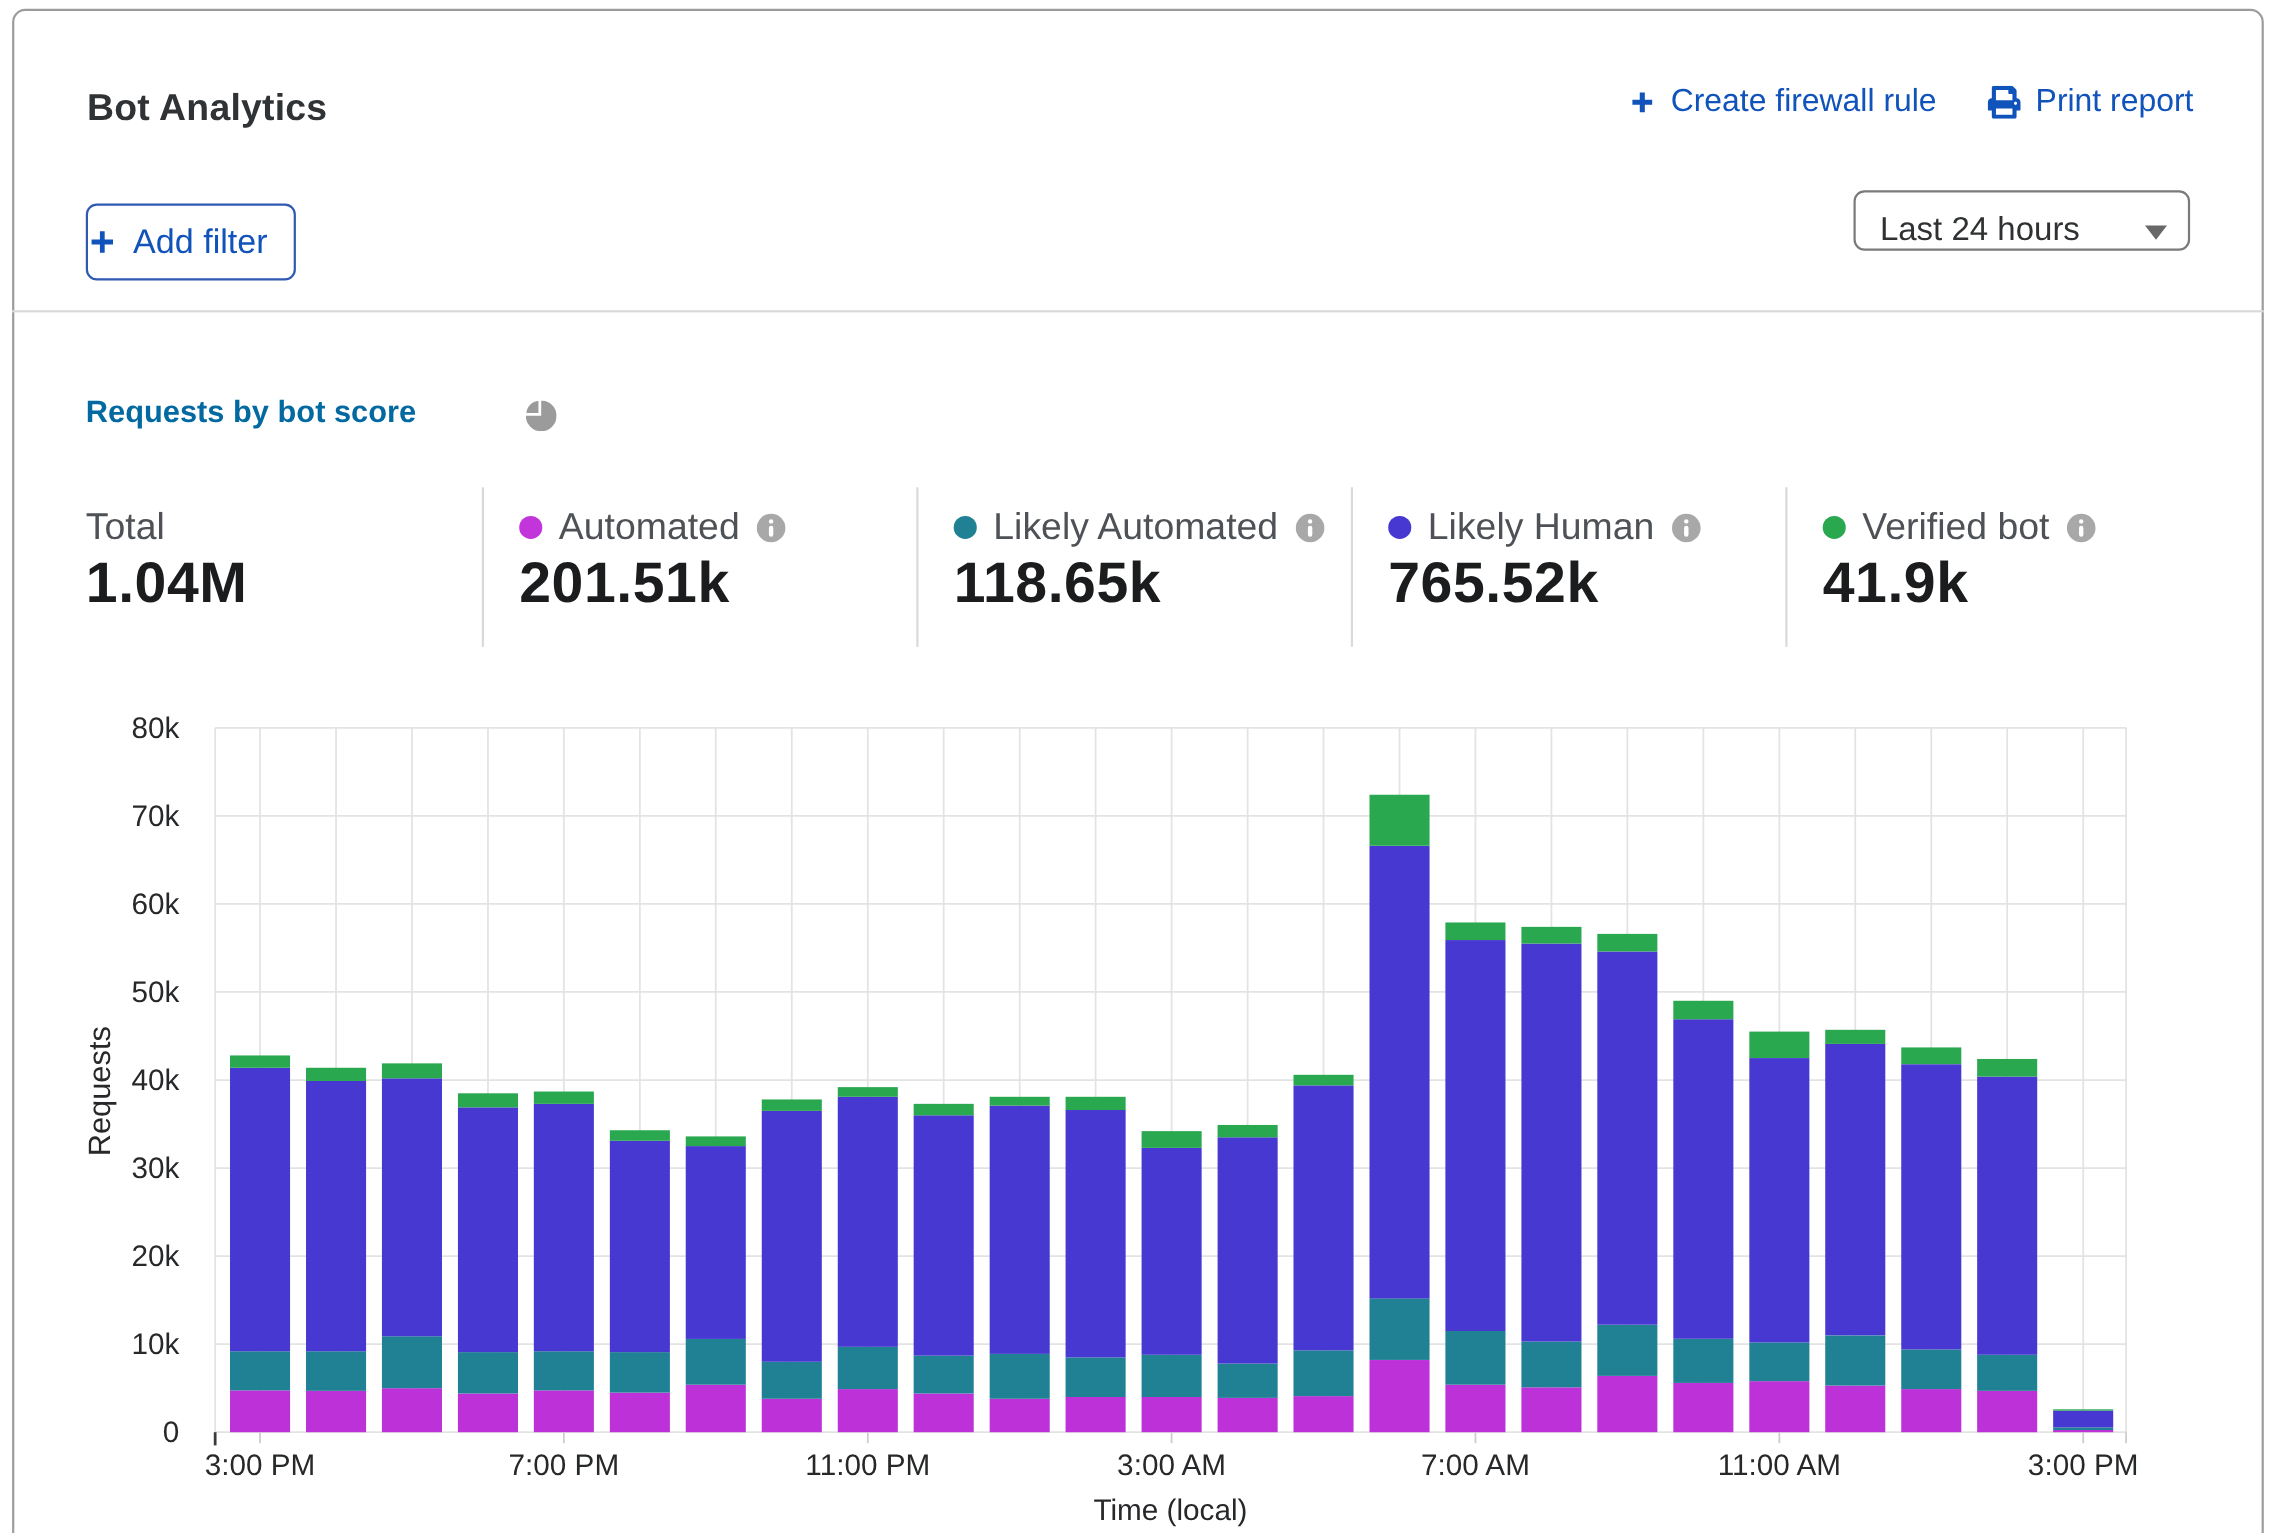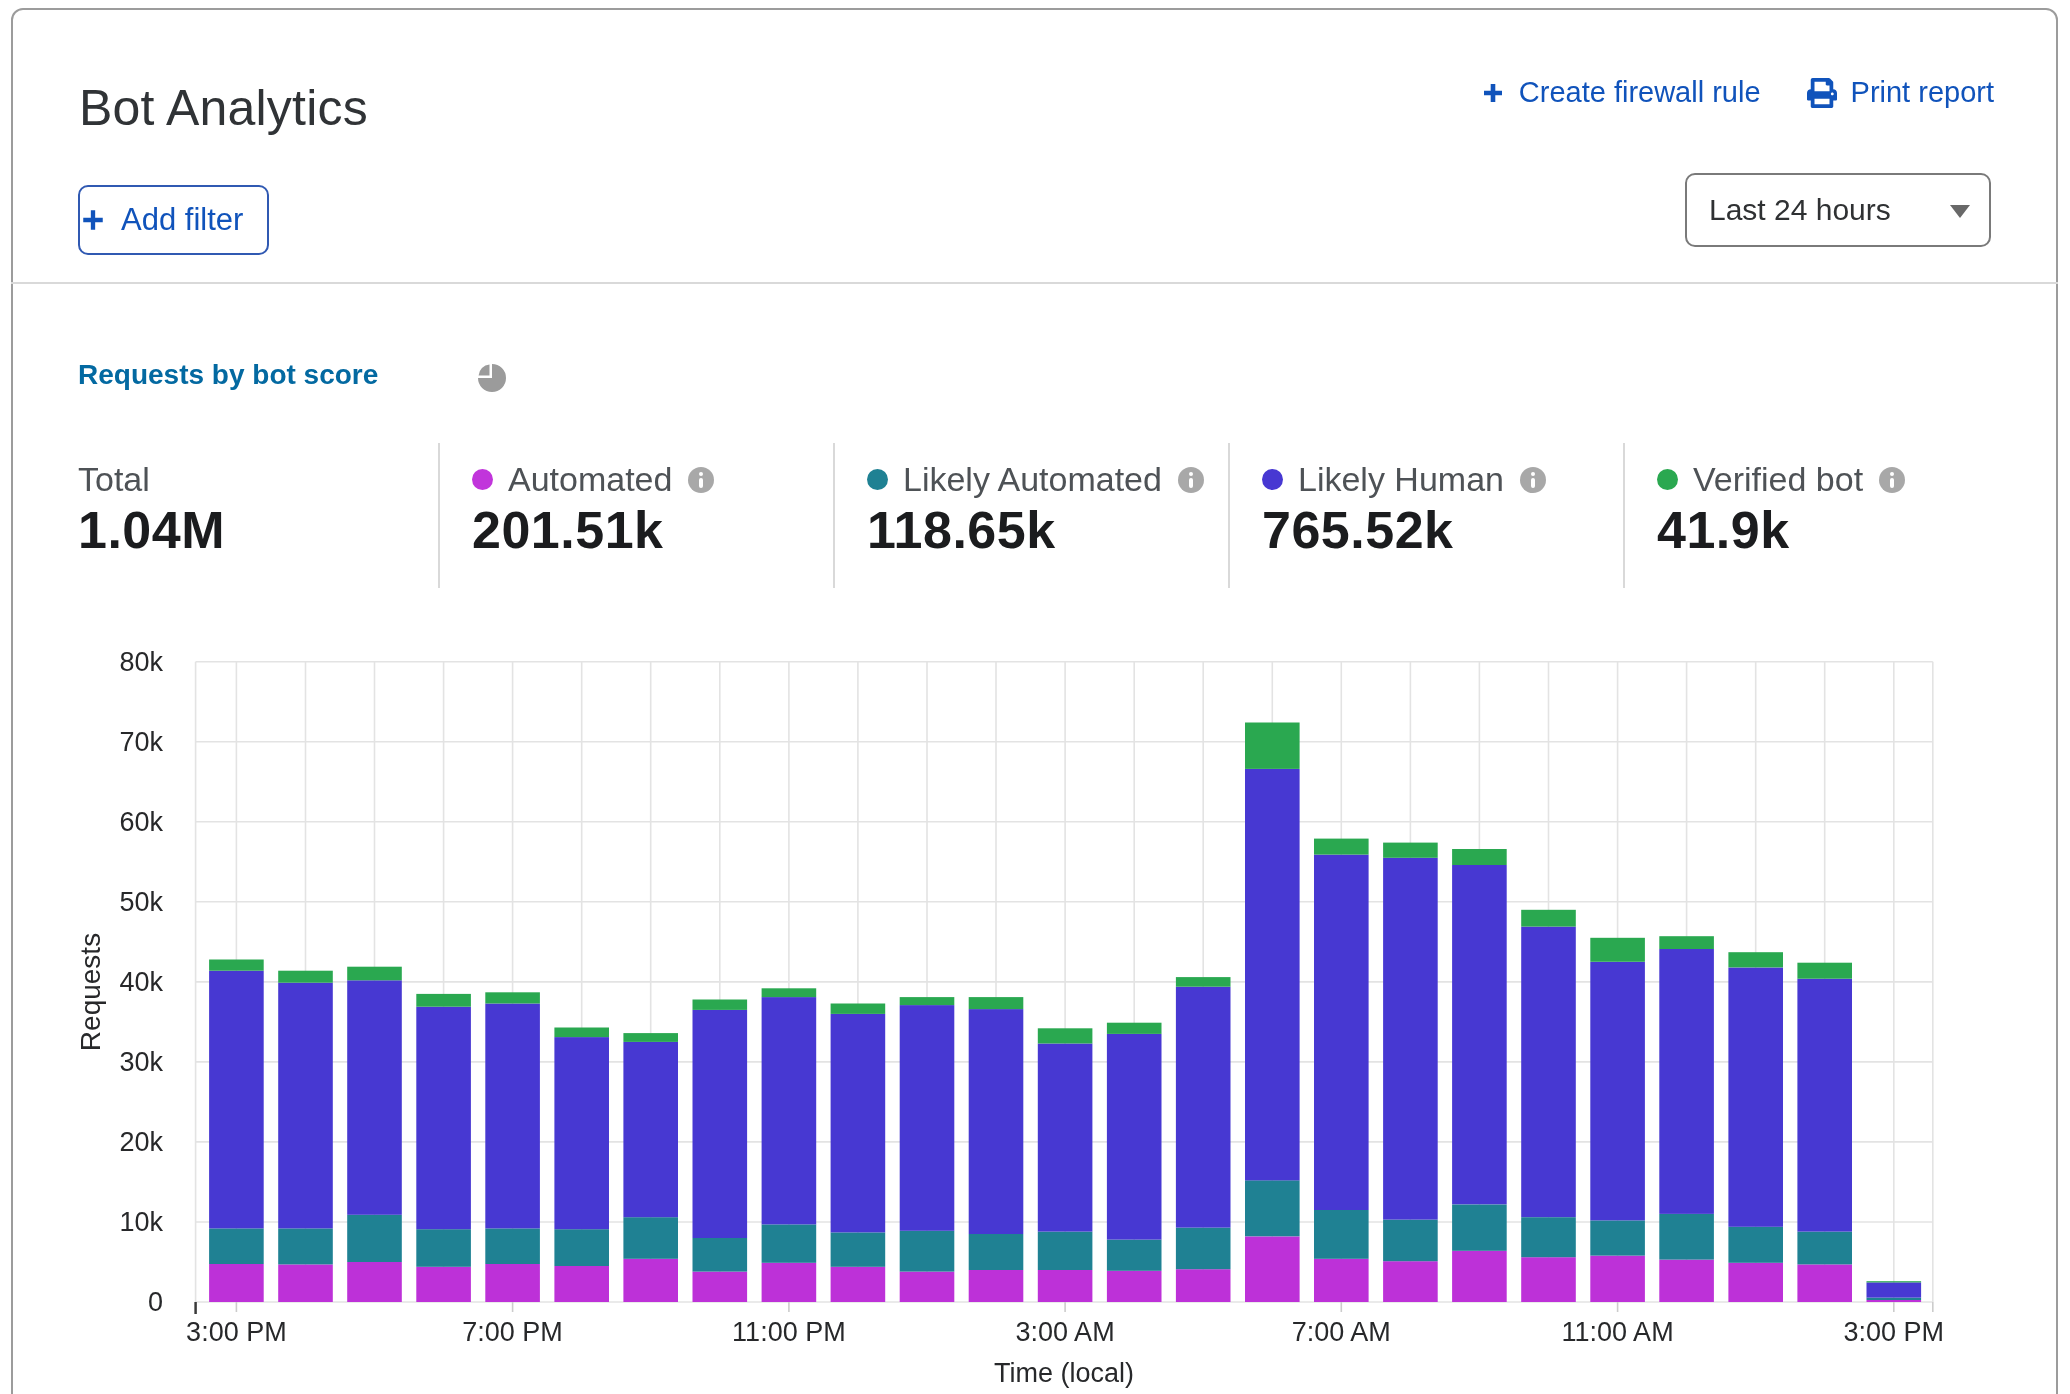--- a/index.html
+++ b/index.html
@@ -1,21 +1,21 @@
 <!DOCTYPE html>
 <html><head><meta charset="utf-8"><style>
 *{margin:0;padding:0;box-sizing:border-box}
 html,body{width:2070px;height:1394px;background:#fff;font-family:"Liberation Sans",sans-serif;position:relative;overflow:hidden}
 .card{position:absolute;left:11px;top:8px;width:2047px;height:1420px;border:2px solid #9c9c9c;border-radius:12px;background:#fff}
 .hdiv{position:absolute;left:11px;top:282px;width:2047px;height:2px;background:#d9d9d9}
 .abs{position:absolute}
-.h1{font-size:50px;font-weight:400;color:#303336;letter-spacing:.2px}
+.h1{font-size:34px;font-weight:700;color:#303336;letter-spacing:.2px}
 .link{font-size:29px;color:#1053bb;display:flex;align-items:center}
 .btn{position:absolute;left:78px;top:185px;width:191px;height:70px;border:2.5px solid #3059b2;border-radius:10px;display:flex;align-items:center;justify-content:flex-start;color:#1053bb;font-size:31px}
-.dd{position:absolute;left:1685px;top:173px;width:306px;height:74px;border:2px solid #7a7a7a;border-radius:10px;display:flex;align-items:center;color:#2f3133;font-size:30px}
+.dd{position:absolute;left:1685px;top:173px;width:306px;height:55px;border:2px solid #7a7a7a;border-radius:10px;display:flex;align-items:flex-end;color:#2f3133;font-size:30px}
 .caret{position:absolute;right:19px;top:30px;width:0;height:0;border-left:10px solid transparent;border-right:10px solid transparent;border-top:13px solid #686868}
 .h2{font-size:28px;font-weight:700;color:#0369a1}
 .statlab{font-size:34px;color:#4e5256;display:flex;align-items:center}
 .statval{font-size:52px;font-weight:700;color:#1b1c1e;letter-spacing:.5px}
 .dot{width:21px;height:21px;border-radius:50%;margin-right:15px;flex:0 0 auto}
 .info{width:26px;height:26px;border-radius:50%;background:#a8a8a8;margin-left:16px;flex:0 0 auto;position:relative}.info:before{content:"";position:absolute;left:11px;top:5px;width:4px;height:4px;border-radius:50%;background:#fff}.info:after{content:"";position:absolute;left:11px;top:11px;width:4px;height:10px;border-radius:2px;background:#fff}
 .vdiv{position:absolute;top:443px;width:2px;height:145px;background:#d9d9d9}
 </style></head><body>
 <div class="card"></div>
 <div class="hdiv"></div>

